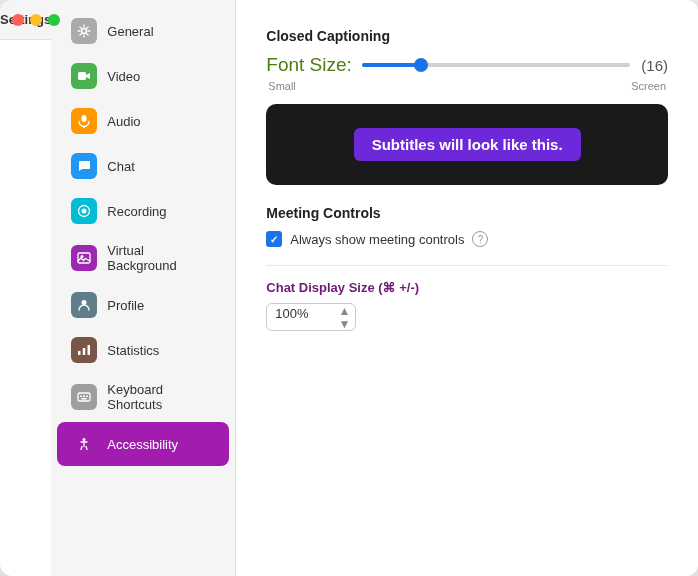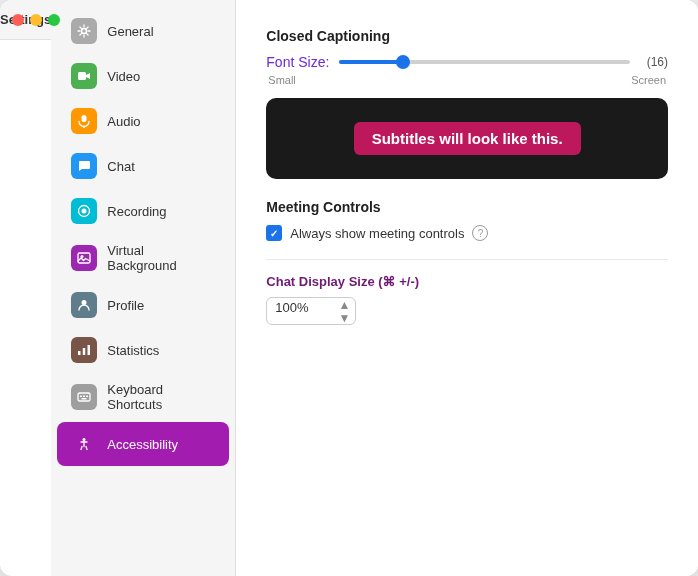--- a/index.html
+++ b/index.html
@@ -114,22 +114,22 @@
       color: #222;
       margin-bottom: 10px;
     }
     .font-size-row {
       display: flex;
       align-items: center;
       gap: 10px;
       margin-bottom: 4px;
     }
     .font-size-label {
-      font-size: 14px;
-      color: #6d28d9;
+      font-size: 19px;
+      color: #4d7c0f;
     }
     .slider-container {
       flex: 1;
       position: relative;
       display: flex;
       align-items: center;
     }
     .slider-track {
       width: 100%;
       height: 4px;
@@ -148,21 +148,21 @@
       height: 14px;
       background: #1a73e8;
       border-radius: 50%;
       position: absolute;
       top: 50%;
       left: 22%;
       transform: translate(-50%, -50%);
       cursor: pointer;
     }
     .slider-value {
-      font-size: 12px;
+      font-size: 15px;
       color: #555;
       min-width: 28px;
       text-align: right;
     }
     .slider-labels {
       display: flex;
       justify-content: space-between;
       font-size: 11px;
       color: #888;
       margin-bottom: 12px;
@@ -176,21 +176,21 @@
       display: flex;
       align-items: center;
       justify-content: center;
       margin-bottom: 20px;
       min-height: 72px;
     }
     .subtitle-text {
       color: #fff;
       font-size: 15px;
       font-weight: 600;
-      background: #be185d;
+      background: #6d28d9;
       padding: 8px 18px;
       border-radius: 6px;
     }
     .divider {
       border: none;
       border-top: 1px solid #e8e8e8;
       margin: 4px 0 14px 0;
     }
     .meeting-controls-row {
       display: flex;

